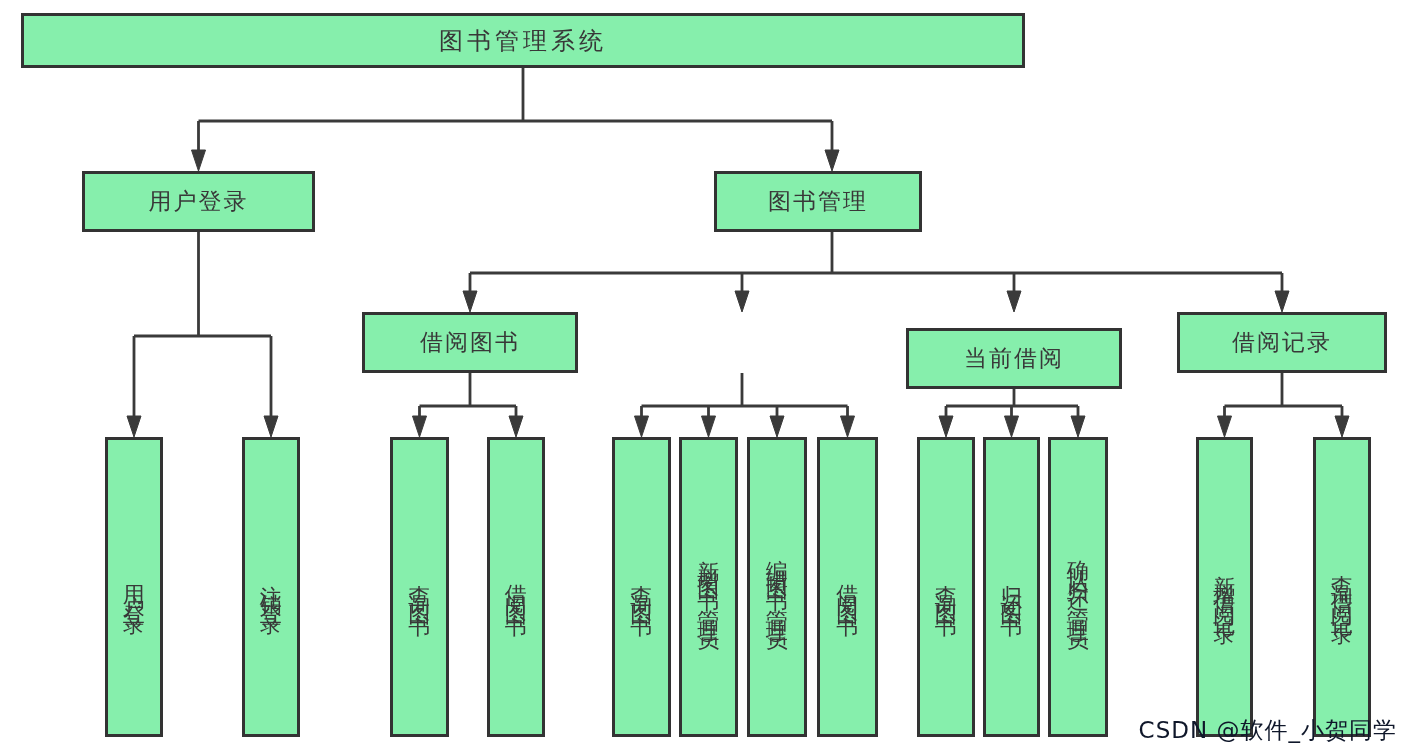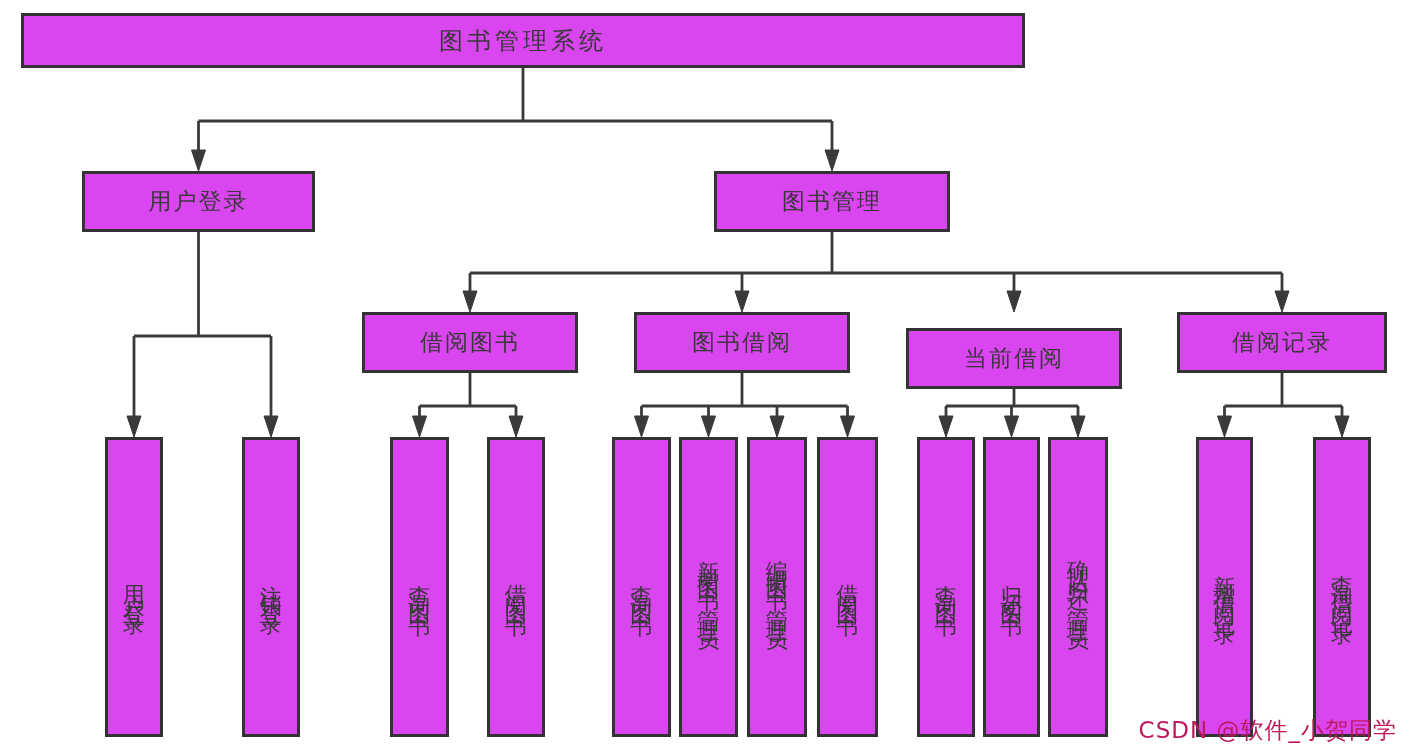--- a/index.html
+++ b/index.html
@@ -24,42 +24,42 @@
     fill: none;
   }
   .wires path.arrow {
     stroke: #3a3a3a;
     stroke-width: 1;
     fill: #3a3a3a;
   }
   .node {
     position: absolute;
     box-sizing: border-box;
-    background: #d946ef;
+    background: #86efac;
     border: 3px solid #333333;
     display: flex;
     align-items: center;
     justify-content: center;
     white-space: nowrap;
   }
   .node.h { font-size: 23px; letter-spacing: 2px; }
   .node.root { font-size: 24px; letter-spacing: 4px; }
   .vtext {
     writing-mode: vertical-rl;
     text-orientation: mixed;
     font-size: 22px;
     line-height: 1.15;
     letter-spacing: 10px;
   }
   .watermark {
     position: absolute;
     top: 715px;
     right: 8px;
     font-size: 23px;
-    color: #be185d;
+    color: #0f172a;
     letter-spacing: 1px;
     white-space: nowrap;
   }
 </style>
 </head>
 <body>
 
 <div class="stage">
 
   <svg class="wires" viewBox="0 0 1405 747" xmlns="http://www.w3.org/2000/svg">
@@ -101,24 +101,23 @@
     <g>
       <path class="line" d="M1282,373 V406 M1224.5,406 H1342 M1224.5,406 V420 M1342,406 V420"></path>
       <path class="arrow" d="M1217.5,416 L1231.5,416 L1224.5,437 Z"></path>
       <path class="arrow" d="M1335,416 L1349,416 L1342,437 Z"></path>
     </g>
   </svg>
 
   <div class="node h root" style="left:21px; top:13px; width:1004px; height:55px;">图书管理系统</div>
 
   <div class="node h" style="left:82px; top:171px; width:233px; height:61px;">用户登录</div>
-  <div class="node h" style="left:714px; top:171px; width:236px; height:61px;">图书管理</div>
+  <div class="node h" style="left:714px; top:171px; width:208px; height:61px;">图书管理</div>
 
   <div class="node h" style="left:362px; top:312px; width:216px; height:61px;">借阅图书</div>
-  <div class="node h" style="left:634px; top:312px; width:216px; height:61px;">图书借阅</div>
   <div class="node h" style="left:906px; top:328px; width:216px; height:61px;">当前借阅</div>
   <div class="node h" style="left:1177px; top:312px; width:210px; height:61px;">借阅记录</div>
 
   <div class="node v" style="left:105px; top:437px; width:58px; height:300px;">
     <span class="vtext">用户登录</span>
   </div>
   <div class="node v" style="left:242px; top:437px; width:58px; height:300px;">
     <span class="vtext">注销登录</span>
   </div>
 

